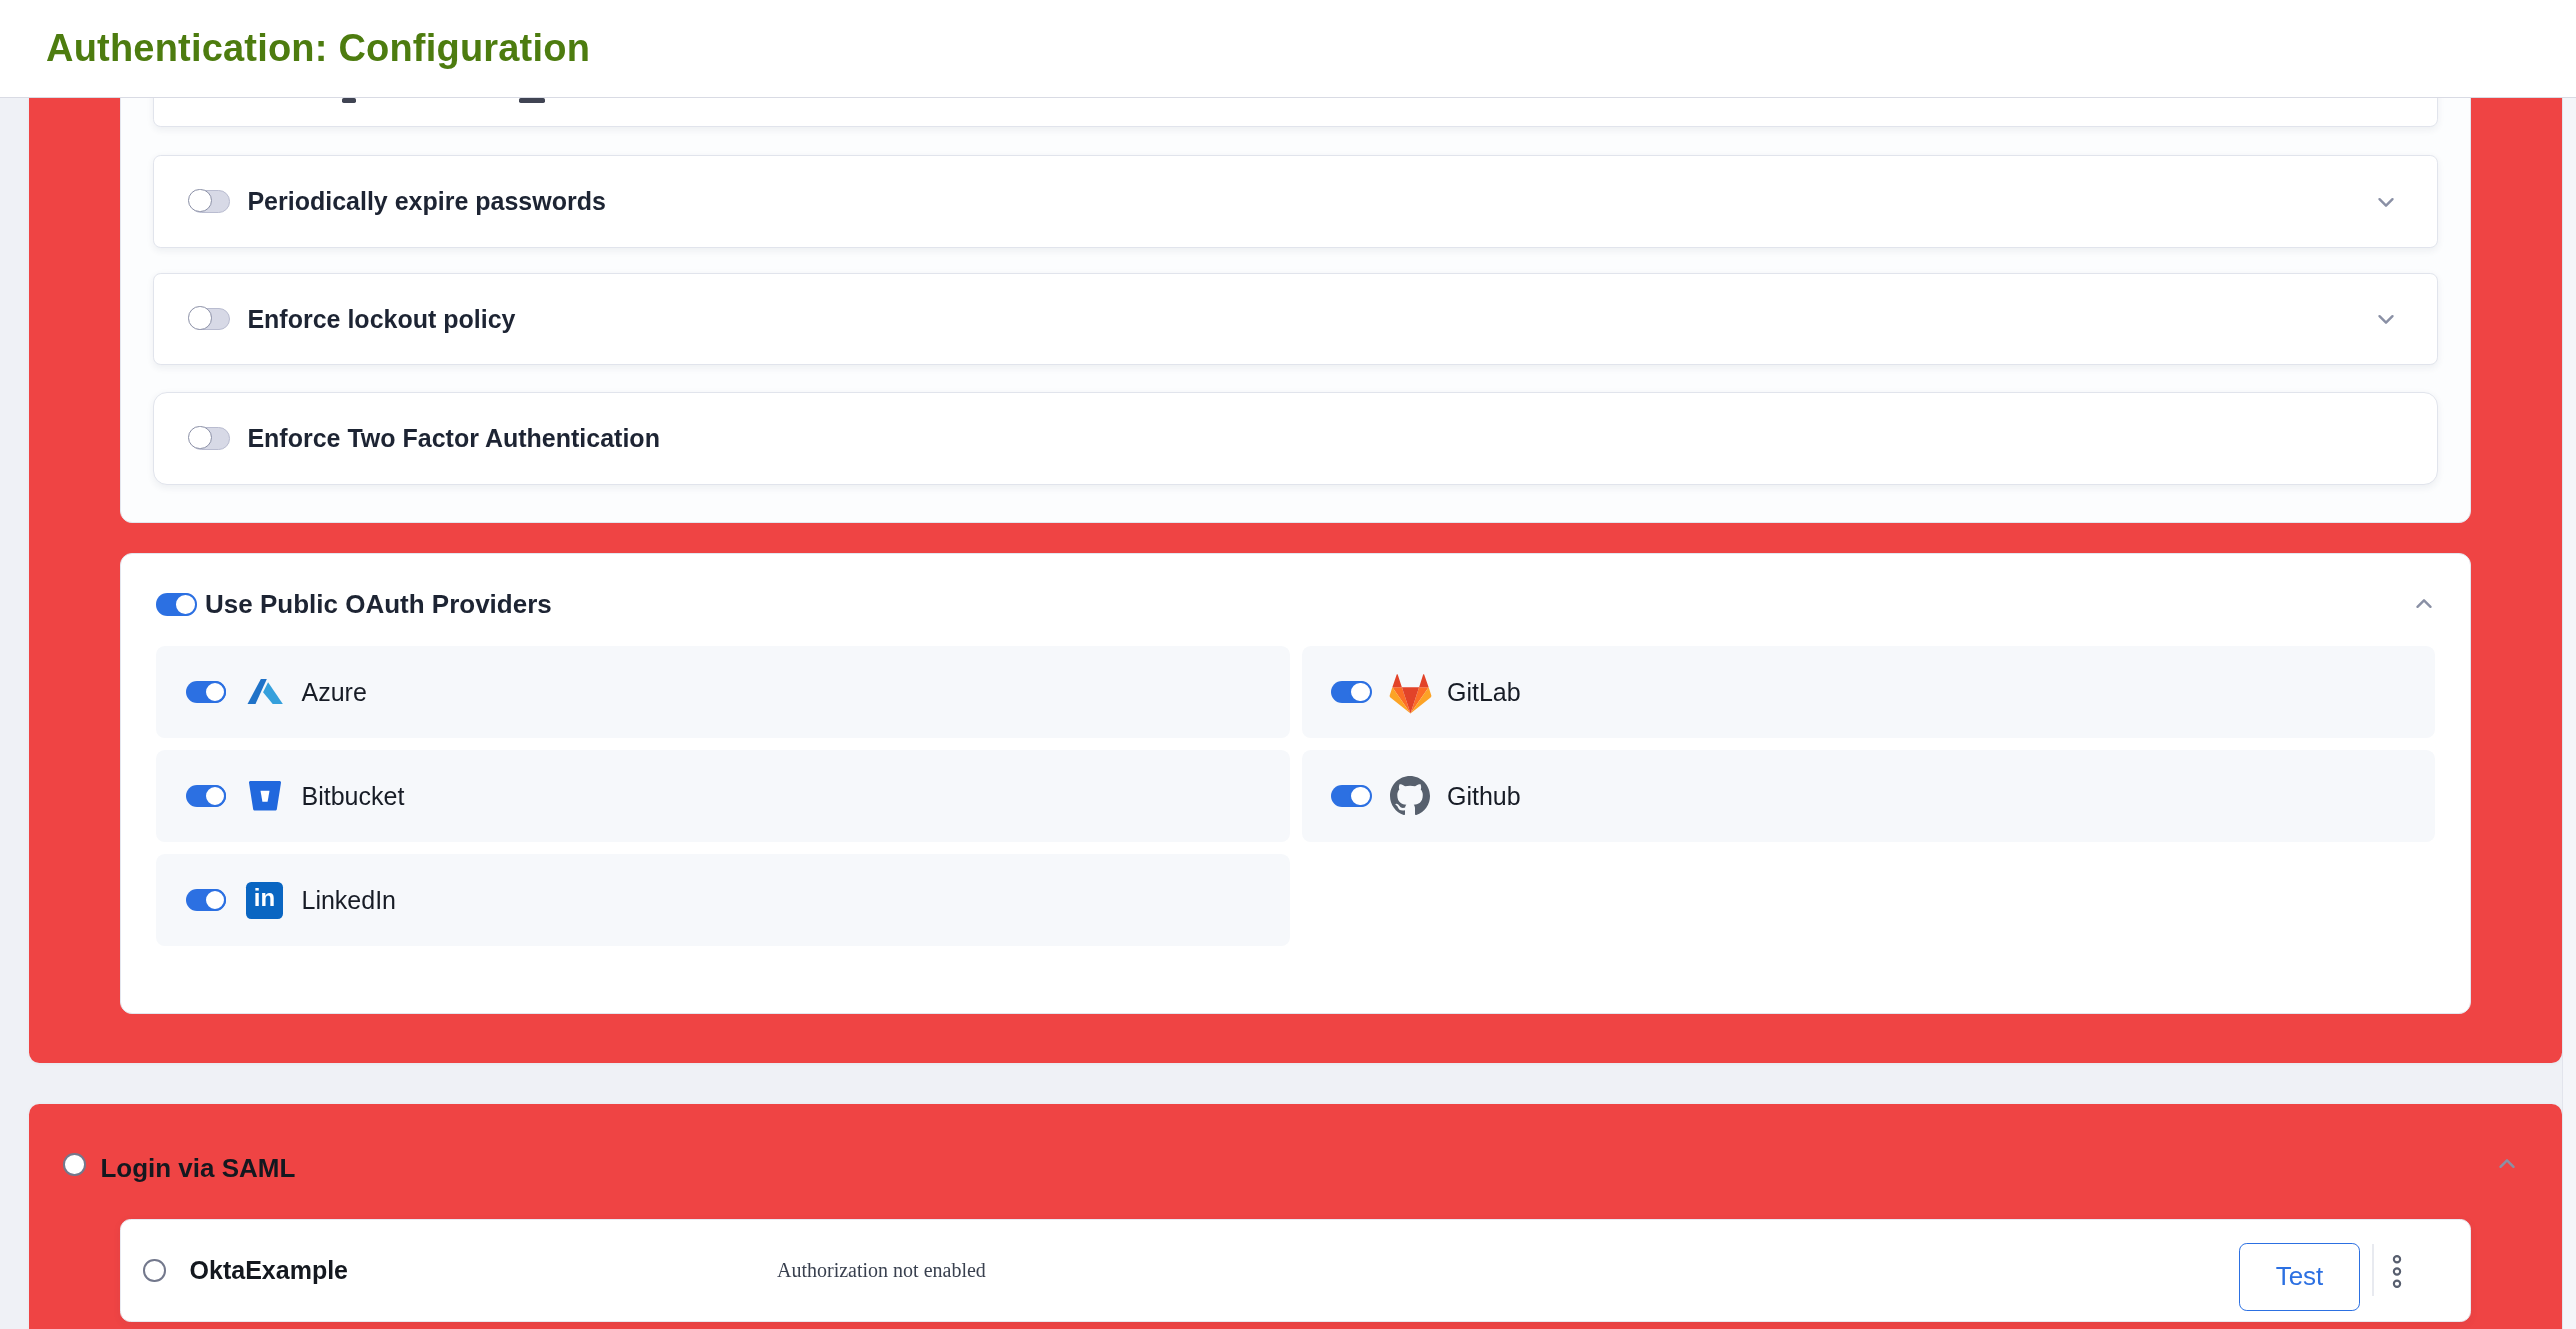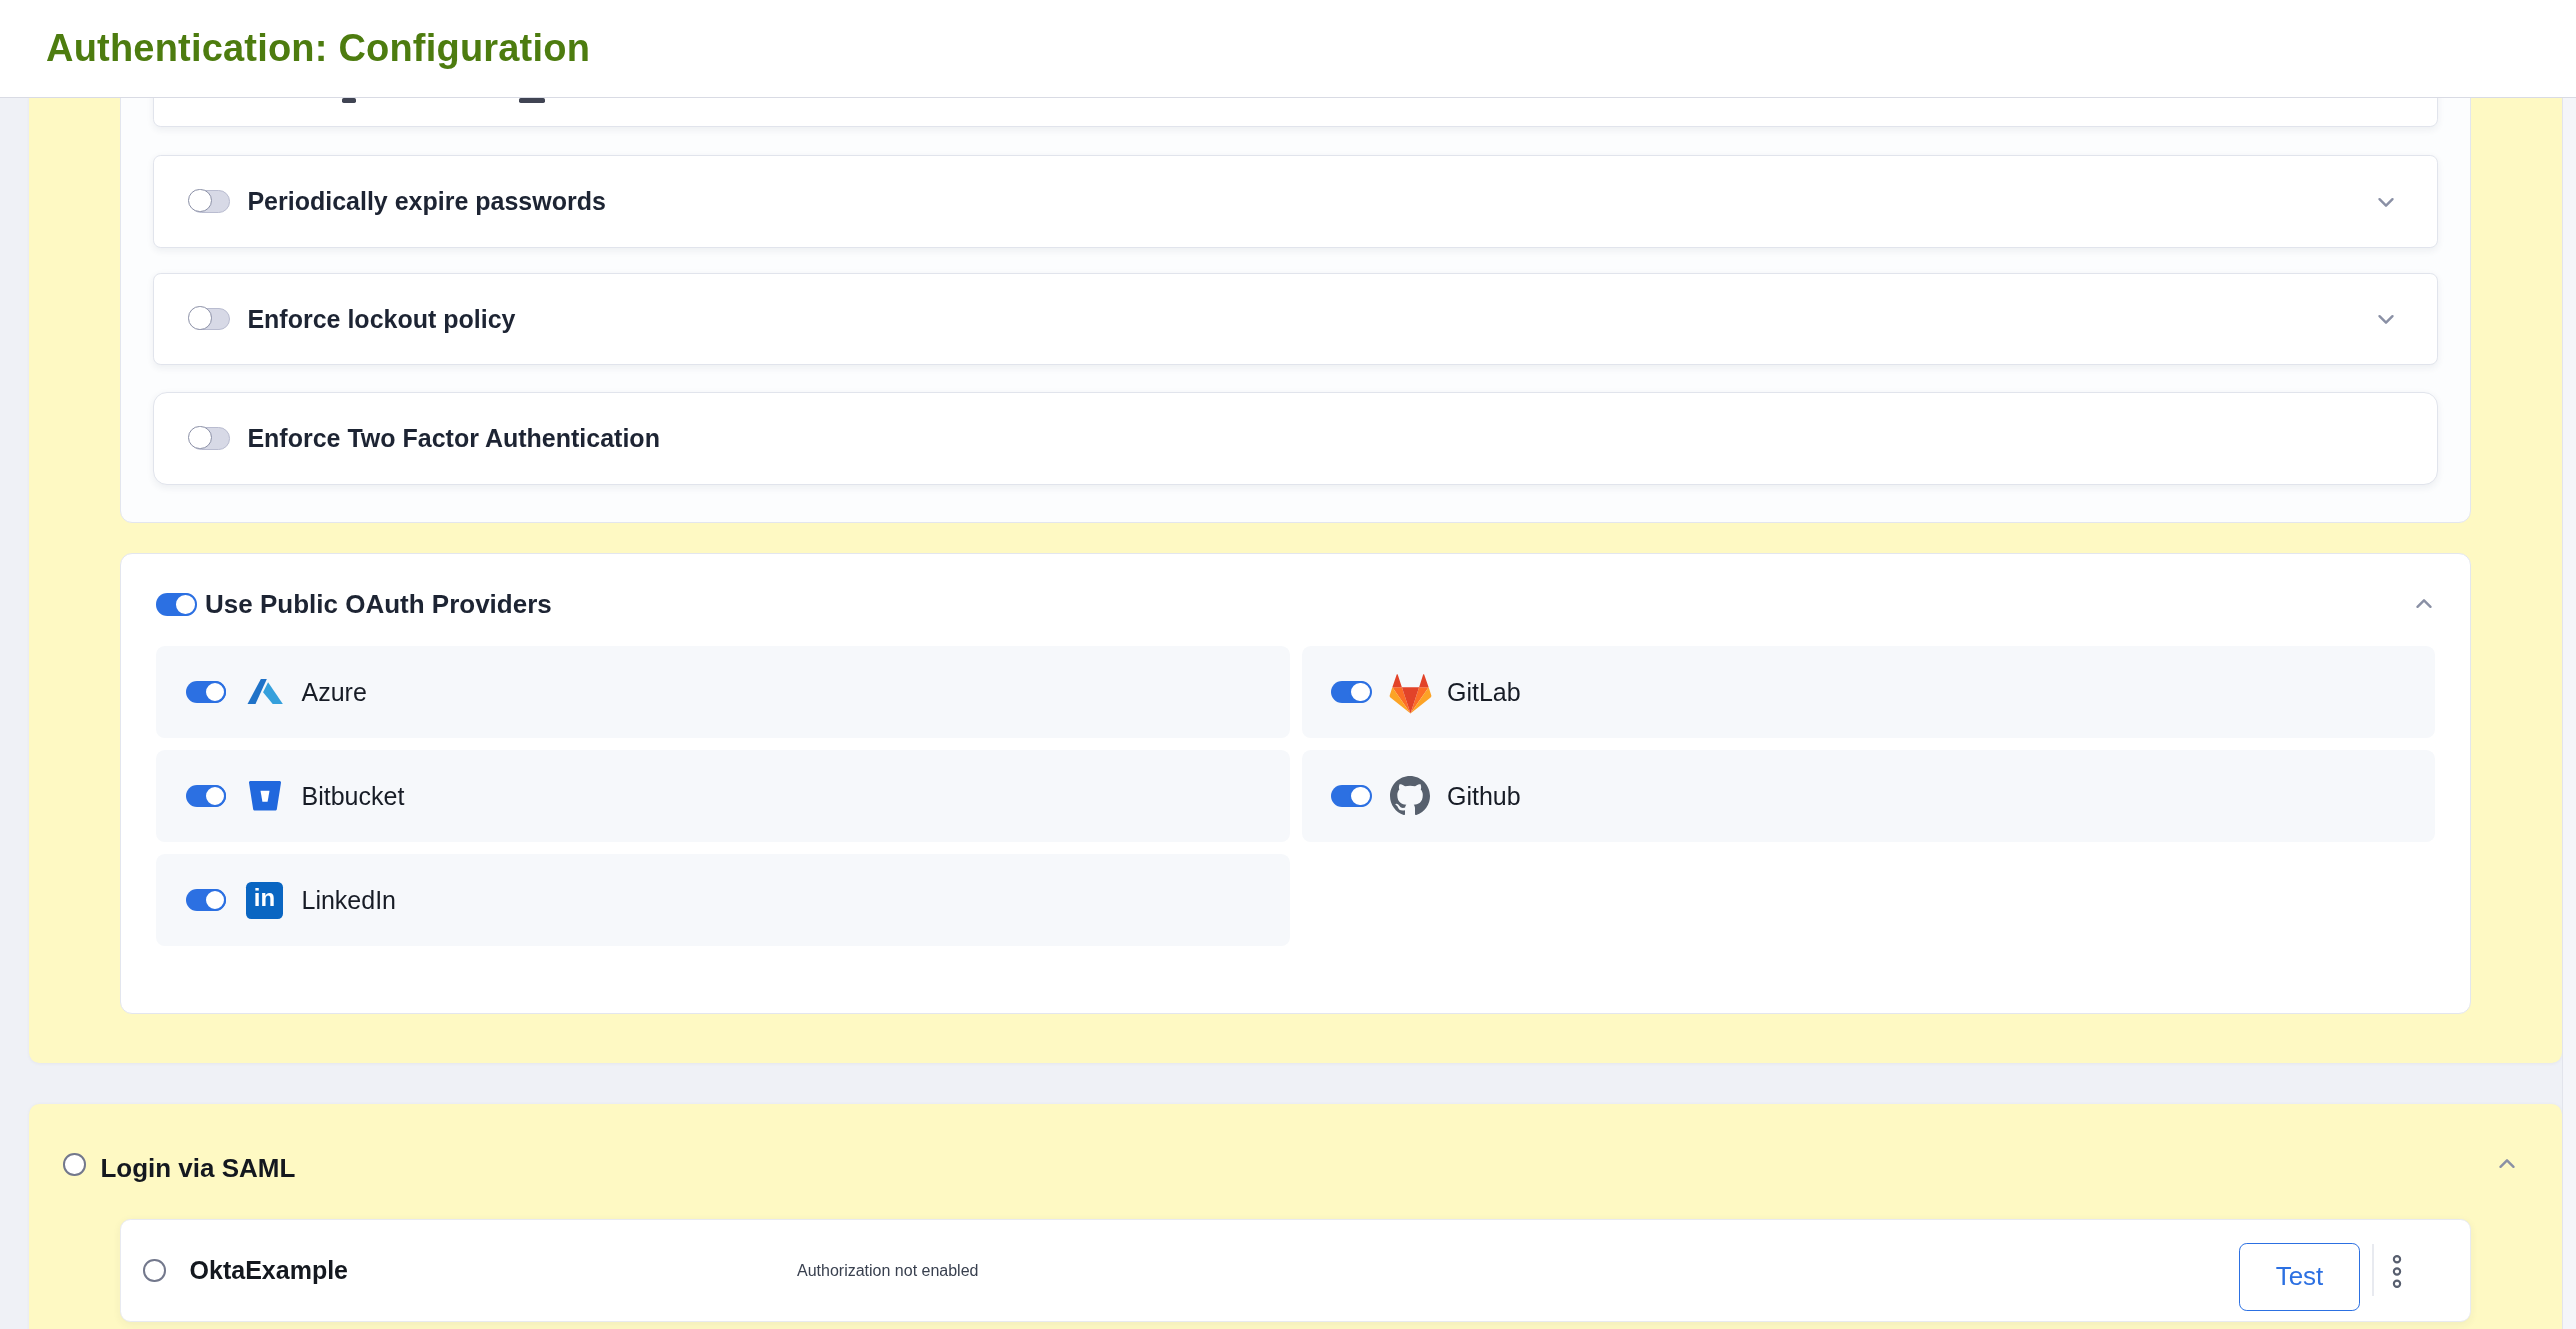--- a/index.html
+++ b/index.html
@@ -14,21 +14,21 @@
   
   .app-header {
     position:absolute; left:0; top:0; width:2576px; height:98px;
     background:#ffffff; border-bottom:1.7px solid #d9dbe4;
     display:flex; align-items:center; padding-left:46px; z-index:10;
   }
   .app-header h1 { font-size:38px; font-weight:700; color:#4d7c0f; letter-spacing:0.2px;text-align:right; }
 
   
   .card {
-    position:absolute; left:29px; width:2533px; background:#fef9c3;
+    position:absolute; left:29px; width:2533px; background:#ef4444;
   }
   .card-top {
     top:98px; height:965px; border-radius:0 0 10.4px 10.4px; overflow:hidden;
     box-shadow:0 0.9px 3.5px rgba(35,45,80,.05);
   }
   .card-saml {
     top:1104px; height:229px; border-radius:10.4px 10.4px 0 0;
     box-shadow:0 0.9px 3.5px rgba(35,45,80,.05);
   }
 
@@ -89,21 +89,21 @@
   .saml-chev { position:absolute; right:42px; top:47px; width:26px; height:26px; }
   .radio { width:22.6px; height:22.6px; border:2.6px solid #73788c; border-radius:50%; background:#fff; flex:none; }
 
   .conn-card {
     position:absolute; left:91px; top:115px; width:2351px; height:103px;
     background:#fff; border:1.7px solid #e8eaf1; border-radius:10.4px;
     box-shadow:0 2.6px 8.7px rgba(45,55,90,.06);
     display:flex; align-items:center; padding-left:22px;
   }
   .conn-name { margin-left:24px; font-size:25px; font-weight:700; color:#14181f; }
-  .conn-status { position:absolute; left:676px; font-size:16px; color:#39404f; }
+  .conn-status { position:absolute; left:656px; font-size:20px; color:#39404f;font-family:Liberation Serif, serif; }
   .test-btn {
     position:absolute; right:110px; top:22.6px; width:121px; height:68px;
     background:#fff; border:1.7px solid #2c70e2; border-radius:7.8px;
     color:#2c70e2; font-size:26px; font-weight:500;
     display:flex; align-items:center; justify-content:center; cursor:pointer;
   }
   .conn-divider { position:absolute; right:96px; top:24px; width:1.7px; height:52px; background:#e8eaf0; }
   .kebab { position:absolute; right:66px; top:33px; width:14px; height:37px; cursor:pointer; }
 
   

